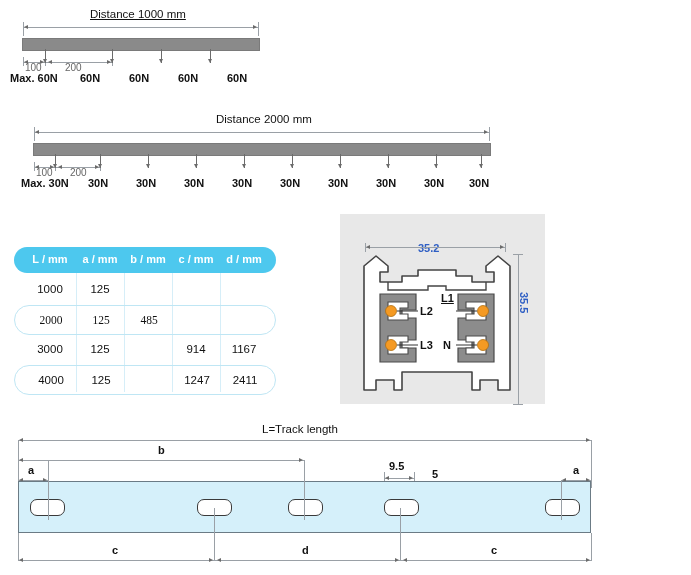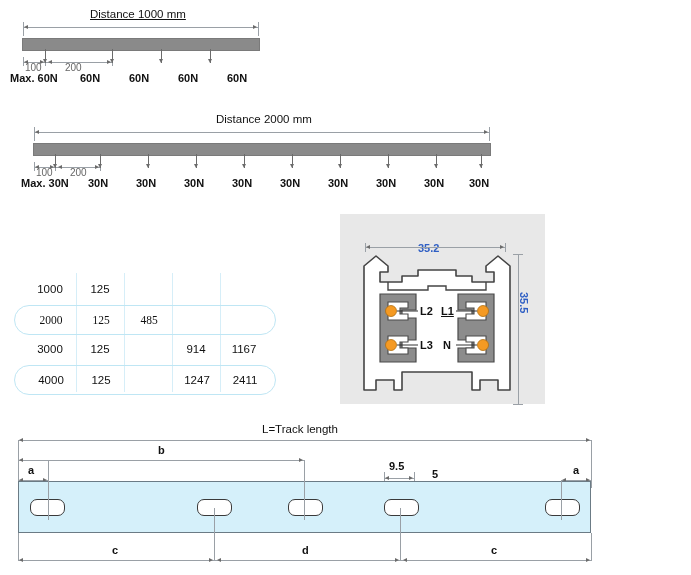--- a/index.html
+++ b/index.html
@@ -274,20 +274,27 @@
   <div class="lbl lbl-bold" style="left:458px;top:72px;">30N</div>
 </div>
 
 <div id="spec-table">
 
   <div class="col-sep" style="left:62px;"></div>
   <div class="col-sep" style="left:110px;"></div>
   <div class="col-sep" style="left:158px;"></div>
   <div class="col-sep" style="left:206px;"></div>
 
+  <div class="tbl-header">
+    <div class="cell" style="left:12px;width:48px;">L / mm</div>
+    <div class="cell" style="left:62px;width:48px;">a / mm</div>
+    <div class="cell" style="left:110px;width:48px;">b / mm</div>
+    <div class="cell" style="left:158px;width:48px;">c / mm</div>
+    <div class="cell" style="left:206px;width:48px;">d / mm</div>
+  </div>
 
   <div class="tbl-row" style="top:28px;">
     <div class="cell" style="left:12px;width:48px;">1000</div>
     <div class="cell" style="left:62px;width:48px;">125</div>
     <div class="cell" style="left:110px;width:48px;"></div>
     <div class="cell" style="left:158px;width:48px;"></div>
     <div class="cell" style="left:206px;width:48px;"></div>
   </div>
 
   <div class="tbl-row pill" style="top:58px;font-family:Liberation Serif, serif;">
@@ -356,21 +363,21 @@
     <circle cx="125" cy="93" r="5.5" fill="#f59a23" stroke="#b06f12" stroke-width="0.8"></circle>
 
     <line x1="39" y1="59" x2="60" y2="59" stroke="#333333" stroke-width="1"></line>
     <line x1="39" y1="93" x2="60" y2="93" stroke="#333333" stroke-width="1"></line>
     <line x1="119" y1="59" x2="98" y2="59" stroke="#333333" stroke-width="1"></line>
     <line x1="119" y1="93" x2="98" y2="93" stroke="#333333" stroke-width="1"></line>
   </svg>
 
   <div class="lbl lbl-bold" style="left:80px;top:91px;">L2</div>
   <div class="lbl lbl-bold" style="left:80px;top:125px;">L3</div>
-  <div class="lbl lbl-bold" style="left:101px;top:91px;text-decoration:underline;">L1</div>
+  <div class="lbl lbl-bold" style="left:101px;top:78px;text-decoration:underline;">L1</div>
   <div class="lbl lbl-bold" style="left:103px;top:125px;">N</div>
 </div>
 
 <div id="track-plan">
 
   <div class="lbl-title" style="left:262px;top:3px;">L=Track length</div>
   <div class="thin-h" style="left:18px;top:20px;width:573px;"></div>
   <div class="arrow-left" style="left:19px;top:17.5px;"></div>
   <div class="arrow-right" style="left:586px;top:17.5px;"></div>
   <div class="thin-v" style="left:18px;top:20px;height:48px;"></div>

